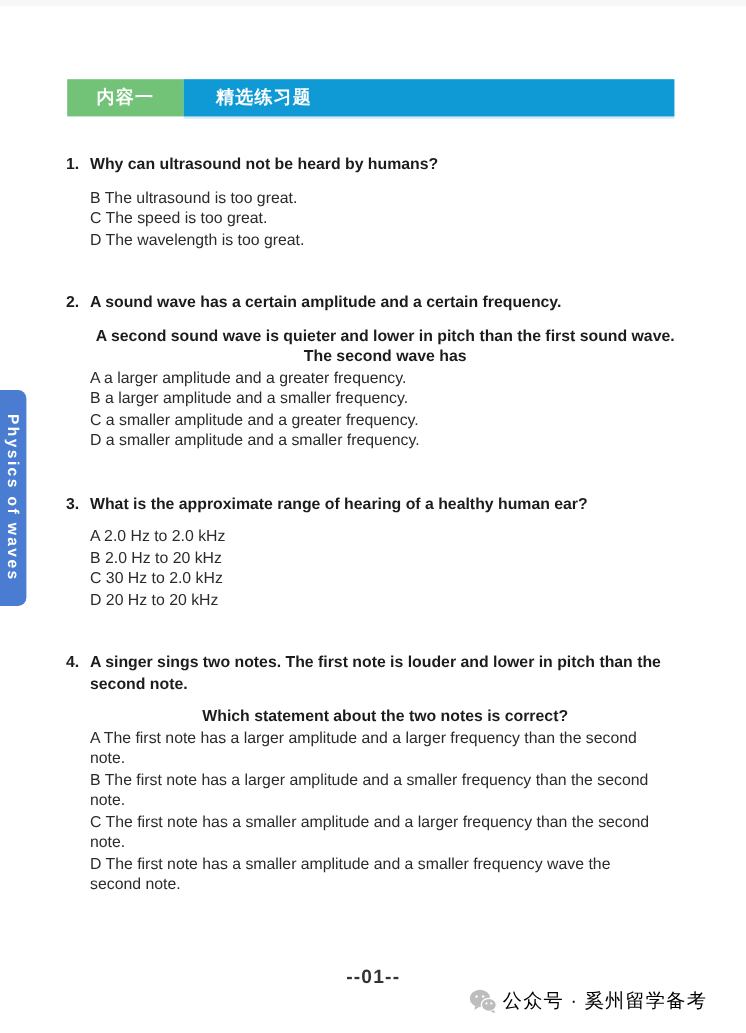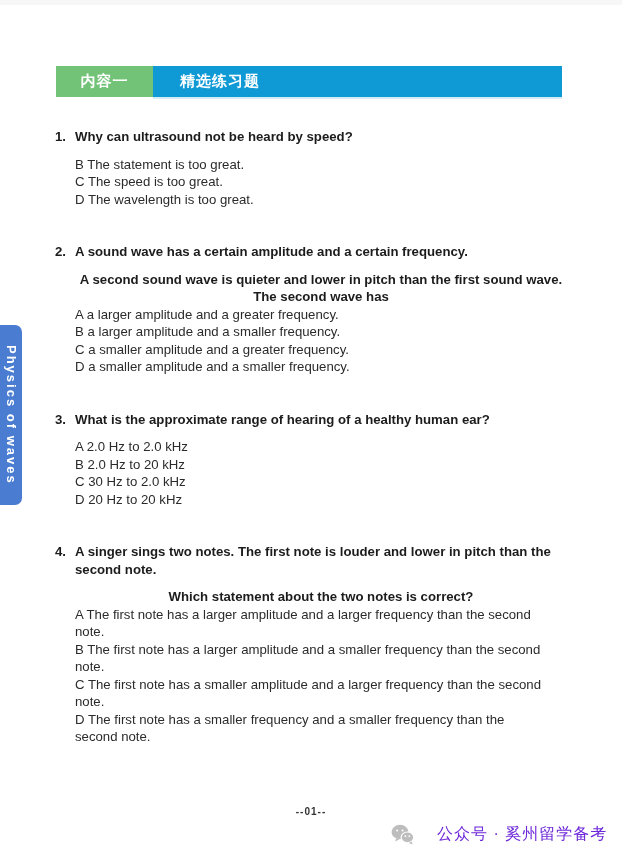--- a/index.html
+++ b/index.html
@@ -31,23 +31,23 @@
   .q{display:flex;margin-bottom:35px;}
   .q:last-child{margin-bottom:0;}
   .q-num{flex:none;width:20px;font-weight:bold;color:#1c1c1c;}
   .q-body{flex:1;min-width:0;}
   .q-prompt{font-weight:bold;color:#1c1c1c;margin-bottom:10px;white-space:pre-wrap;}
   .q-sub{font-weight:bold;color:#1c1c1c;white-space:pre-wrap;text-align:center;}
   .opt{white-space:pre-wrap;}
 
   
   .page-number{position:absolute;left:0;width:100%;top:806px;text-align:center;
-               font-size:10px;font-weight:bold;letter-spacing:1px;color:#333;}
-  .watermark{position:absolute;left:391px;top:824px;display:flex;align-items:center;gap:23px;
-             color:#6d28d9;font-size:16px;letter-spacing:1px;}
+               font-size:16px;font-weight:bold;letter-spacing:1px;color:#333;}
+  .watermark{position:absolute;left:391px;top:824px;display:flex;align-items:center;gap:5px;
+             color:#000000;font-size:16px;letter-spacing:1px;}
   .wm-icon{display:inline-flex;}
 </style>
 </head>
 <body>
 
 <div class="top-strip"></div>
 
 <div class="banner">
   <div class="banner-tag">内容一</div>
   <div class="banner-title">精选练习题</div>
@@ -55,23 +55,23 @@
 
 <div class="side-tab">
   <span class="side-tab-label">Physics of waves</span>
 </div>
 
 <div class="content">
 
   <div class="q">
     <div class="q-num">1.</div>
     <div class="q-body">
-      <div class="q-prompt">Why can ultrasound not be heard by speed?</div>
+      <div class="q-prompt">Why can ultrasound not be heard by humans?</div>
       <div class="opts">
-        <div class="opt">B The statement is too great.</div>
+        <div class="opt">B The ultrasound is too great.</div>
         <div class="opt">C The speed is too great.</div>
         <div class="opt">D The wavelength is too great.</div>
       </div>
     </div>
   </div>
 
   <div class="q">
     <div class="q-num">2.</div>
     <div class="q-body">
       <div class="q-prompt">A sound wave has a certain amplitude and a certain frequency.</div>
@@ -105,21 +105,21 @@
       <div class="q-prompt">A singer sings two notes. The first note is louder and lower in pitch than the
 second note.</div>
       <div class="q-sub">Which statement about the two notes is correct?</div>
       <div class="opts">
         <div class="opt">A The first note has a larger amplitude and a larger frequency than the second
 note.</div>
         <div class="opt">B The first note has a larger amplitude and a smaller frequency than the second
 note.</div>
         <div class="opt">C The first note has a smaller amplitude and a larger frequency than the second
 note.</div>
-        <div class="opt">D The first note has a smaller frequency and a smaller frequency than the
+        <div class="opt">D The first note has a smaller amplitude and a smaller frequency wave the
 second note.</div>
       </div>
     </div>
   </div>
 
 </div>
 
 <div class="page-number">--01--</div>
 
 <div class="watermark">

